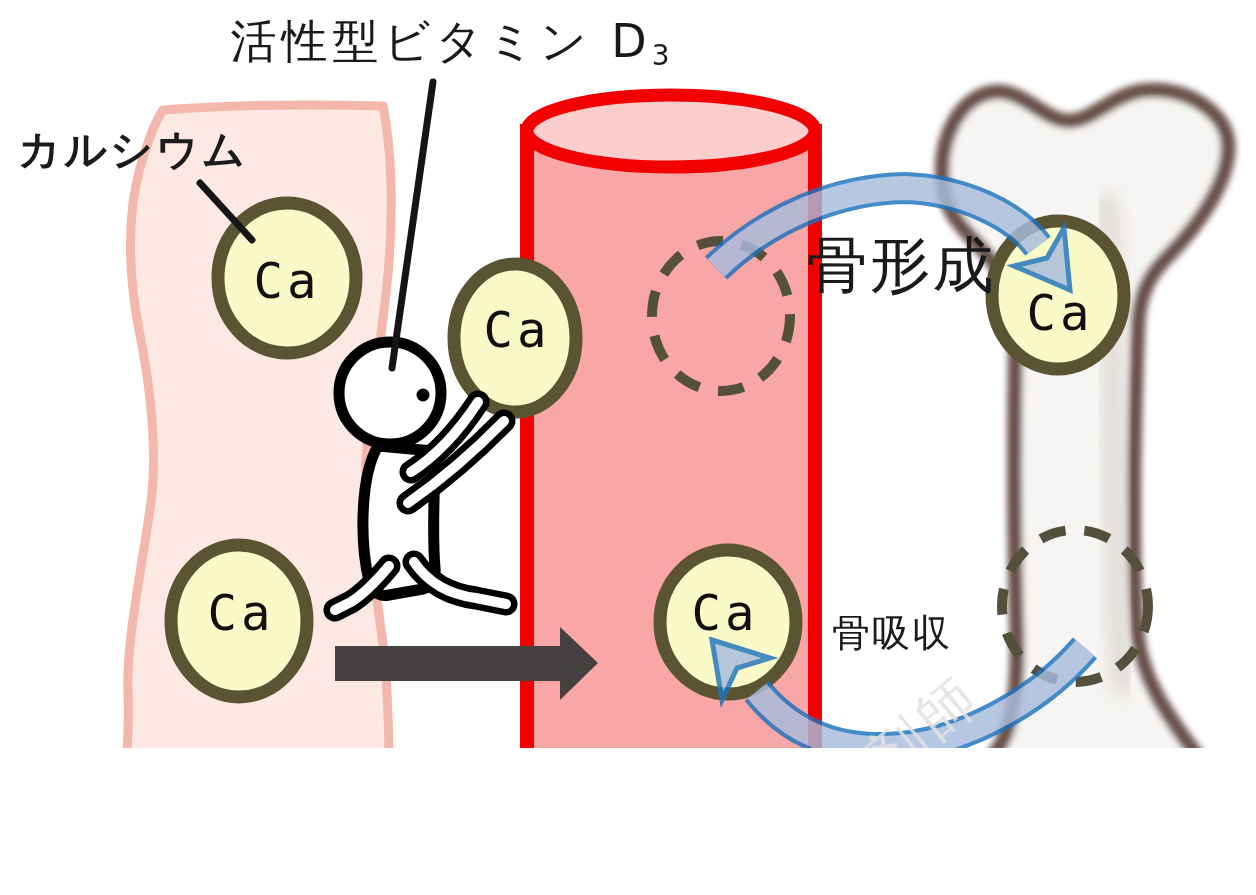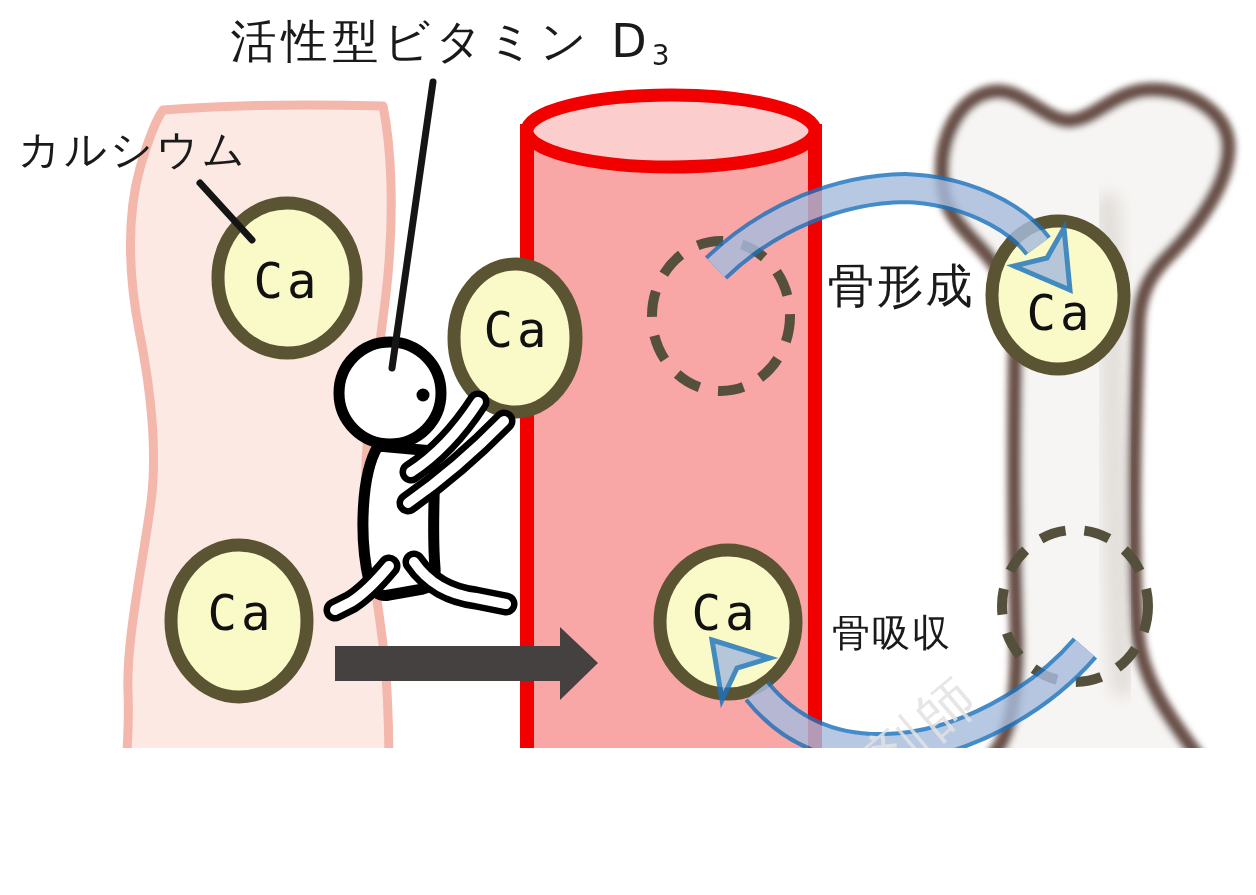--- a/index.html
+++ b/index.html
@@ -30,22 +30,22 @@
   .limb-in{fill:none;stroke:#fff;stroke-width:10;stroke-linecap:round;}
 
   
   .jp{
     position:absolute;transform:translate(-50%,-50%);
     color:var(--text,#1a1a1a);white-space:nowrap;line-height:1;
     font-family:"DejaVu Sans",sans-serif;
   }
   .lbl-title{left:450px;top:44px;font-size:46px;letter-spacing:5px;}
   .lbl-title sub{font-size:28px;letter-spacing:0;vertical-align:-8px;}
-  .lbl-calcium{left:133px;top:150px;font-size:42px;letter-spacing:3px;}
-  .lbl-formation{left:901px;top:285px;font-size:47px;letter-spacing:2px;}
+  .lbl-calcium{left:133px;top:150px;font-size:42px;letter-spacing:3px;font-weight:bold;}
+  .lbl-formation{left:901px;top:264px;font-size:61px;letter-spacing:2px;}
   .lbl-resorption{left:892px;top:633px;font-size:38px;letter-spacing:2px;}
   .lbl-intestine{left:262px;top:771px;font-size:46px;letter-spacing:4px;}
   .lbl-vessel{left:673px;top:776px;font-size:52px;letter-spacing:4px;}
   .lbl-bone{left:1040px;top:780px;font-size:46px;}
   .ca-lbl{
     position:absolute;transform:translate(-50%,-50%);
     font-family:"DejaVu Sans Mono","DejaVu Sans",monospace;
     font-size:49px;letter-spacing:4px;color:#111;line-height:1;
   }
   .watermark{

